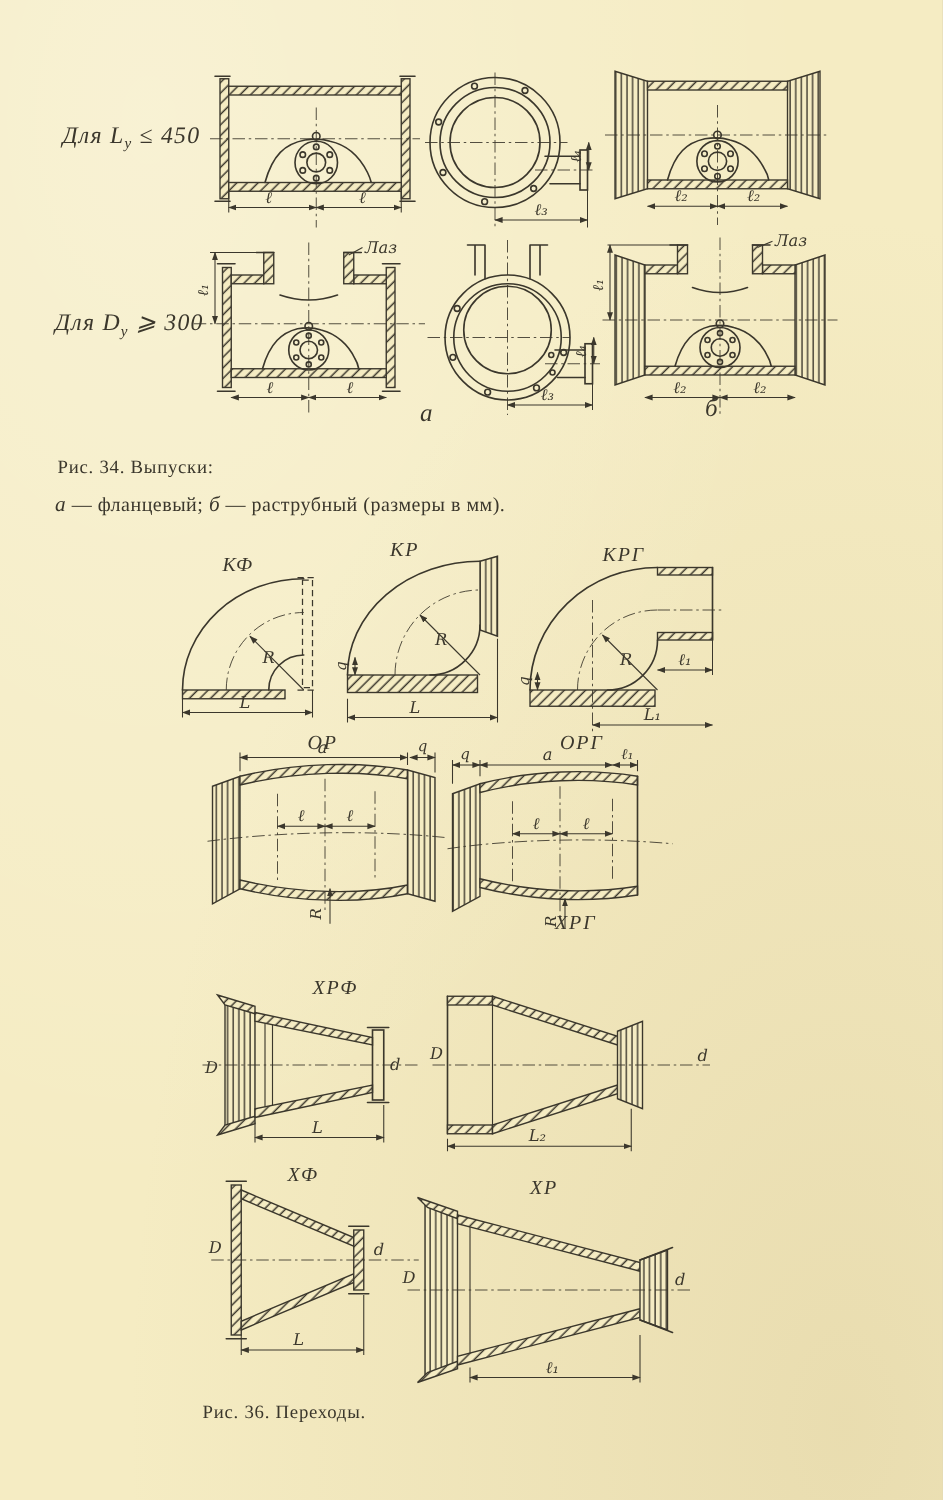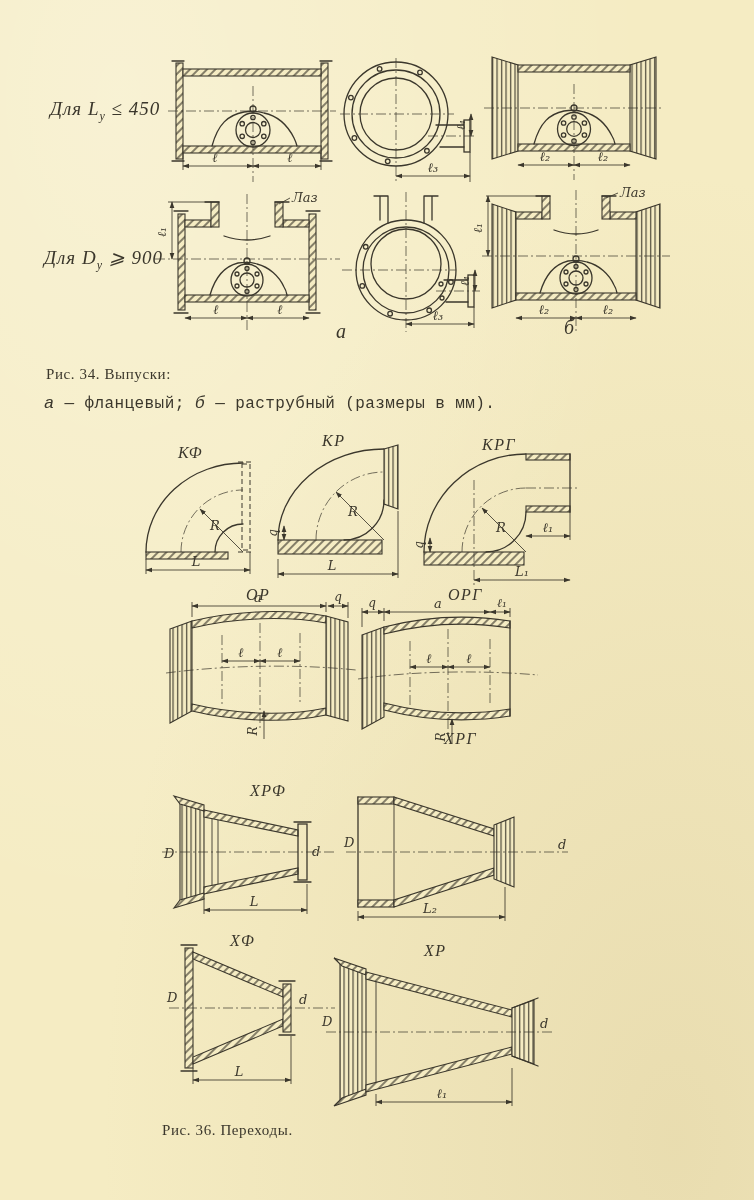--- a/index.html
+++ b/index.html
@@ -4,21 +4,21 @@
 <style>
   html,body{margin:0;padding:0;background:#d8d0b0;}
   .page{position:relative;width:754px;height:1200px;overflow:hidden;
     background:
       radial-gradient(ellipse at 15% 8%, rgba(255,255,250,0.30), transparent 55%),
       radial-gradient(ellipse at 85% 95%, rgba(205,185,130,0.30), transparent 60%),
       #f5ecc3;
     font-family:"Liberation Serif", serif; color:#3b372c;padding-left:40px;}
   .abs{position:absolute;}
   .cap{font-size:15px;letter-spacing:0.6px;}
-  .legend{font-size:16px;letter-spacing:0.4px;font-family:Liberation Mono, monospace;}
+  .legend{font-size:16px;letter-spacing:0.4px;}
   .legend i{font-size:17px;}
   .cond{font-style:italic;font-size:19px;letter-spacing:1px;}
   .cond sub{font-size:12px;}
   .code{font-style:italic;font-size:16px;letter-spacing:1.5px;}
   .viewlab{font-style:italic;font-size:20px;}
   svg{position:absolute;overflow:visible;}
   .ln{stroke:#3b372c;stroke-width:1.3;fill:none;stroke-linecap:round;}
   .thin{stroke:#3b372c;stroke-width:0.9;fill:none;}
   .hat{stroke:#3b372c;stroke-width:1.1;fill:url(#hatch);}
   .soc{stroke:#3b372c;stroke-width:1.1;fill:url(#vstr);}
@@ -44,21 +44,21 @@
       <line x1="1.6" y1="0" x2="1.6" y2="6" stroke="#3b372c" stroke-width="1.1"></line>
     </pattern>
     <marker id="ar" viewBox="0 0 10 10" refX="9" refY="5" markerWidth="8" markerHeight="8" orient="auto-start-reverse">
       <path d="M0,1.5 L10,5 L0,8.5 z" fill="#3b372c"></path>
     </marker>
   </defs>
 </svg>
 
 <span class="cond abs" style="left:50px;top:98px"><span>Для L</span><sub>у</sub><span> ≤ 450</span></span>
 
-<span class="cond abs" style="left:44px;top:246px"><span>Для D</span><sub>у</sub><span> ⩾ 900</span></span>
+<span class="cond abs" style="left:44px;top:246px"><span>Для D</span><sub>у</sub><span> ⩾ 300</span></span>
 
 <svg style="left:166px;top:58px" width="172" height="126" viewBox="0 0 172 126">
   <path class="ln" d="M6,3 h12 M6,103 h12 M154,3 h12 M154,103 h12"></path>
   <rect class="hat" x="10" y="5" width="7" height="96"></rect>
   <rect class="hat" x="155" y="5" width="7" height="96"></rect>
   <rect class="hat" x="17" y="11" width="138" height="7"></rect>
   <rect class="hat" x="17" y="88" width="138" height="7"></rect>
   <path class="ln" d="M46,88 C52,66 62,57 78,54 C84,53 92,53 98,55 C112,58 122,68 128,80 C130,84 131,88 131,88"></path>
   <circle class="ln" cx="87" cy="51" r="3"></circle>
   <circle class="ln" cx="87" cy="72" r="17"></circle>
@@ -206,21 +206,21 @@
   <text class="dt" x="142" y="9">Лаз</text>
 </svg>
 
 <span class="viewlab abs" style="left:336px;top:320px">а</span>
 <span class="viewlab abs" style="left:564px;top:316px">б</span>
 
 <div class="cap abs" style="left:46px;top:366px">Рис. 34. Выпуски:</div>
 <div class="legend abs" style="left:44px;top:394px"><i>а</i><span> — фланцевый; </span><i>б</i><span> — раструбный (размеры в мм).</span></div>
 
 <span class="code abs" style="left:178px;top:444px">КФ</span>
-<span class="code abs" style="left:322px;top:432px">КР</span>
+<span class="code abs" style="left:312px;top:432px">КР</span>
 <span class="code abs" style="left:482px;top:436px">КРГ</span>
 
 <svg style="left:138px;top:452px" width="135" height="128" viewBox="0 0 135 128">
   <rect class="hat" x="8" y="100" width="82" height="7"></rect>
   <rect class="hid" x="104" y="12" width="8" height="86"></rect>
   <path class="hid" d="M100,10 h16 M100,100 h16"></path>
   <path class="ln" d="M8,100 A97,89 0 0 1 105,11"></path>
   <path class="ln" d="M77,100 A28,28 0 0 1 105,72"></path>
   <path class="cl" d="M43,100 A62,62 0 0 1 105,38"></path>
   <line class="dim" x1="105" y1="100" x2="62" y2="57" marker-end="url(#ar)"></line>

